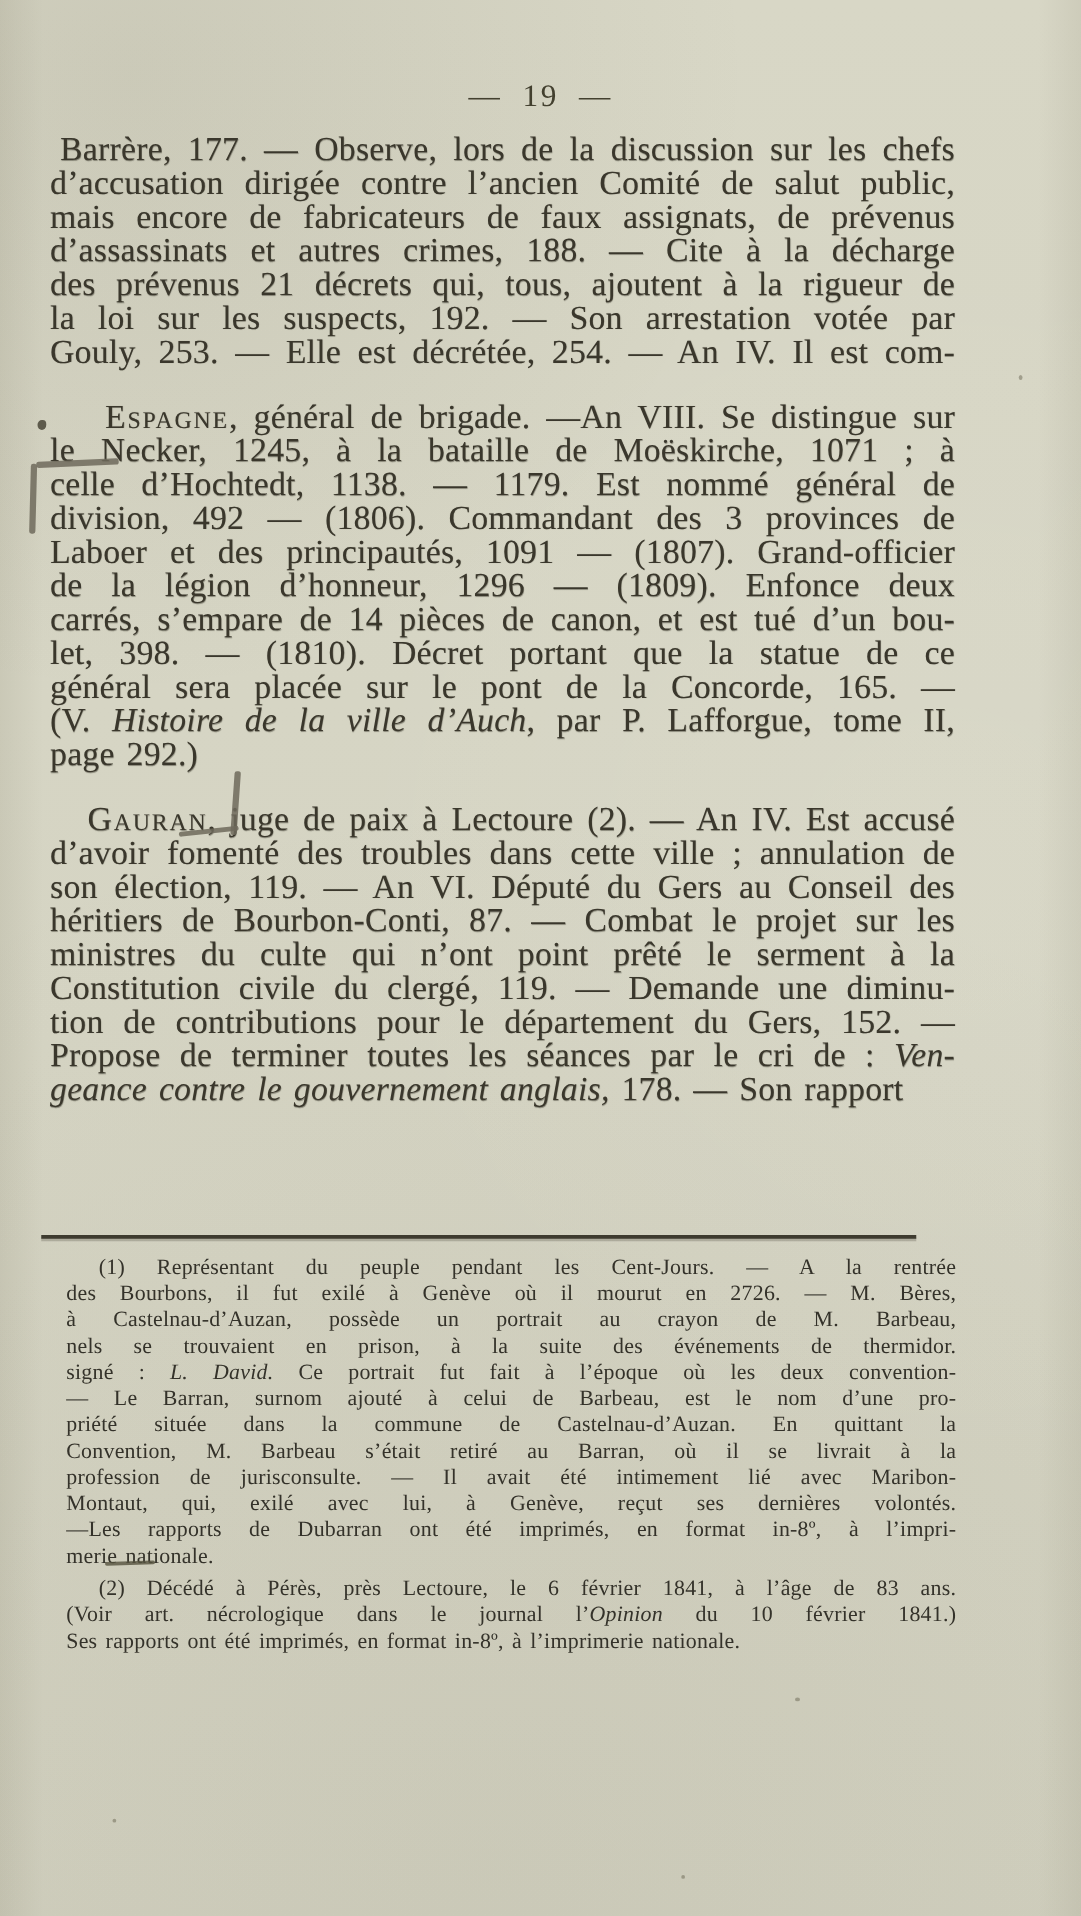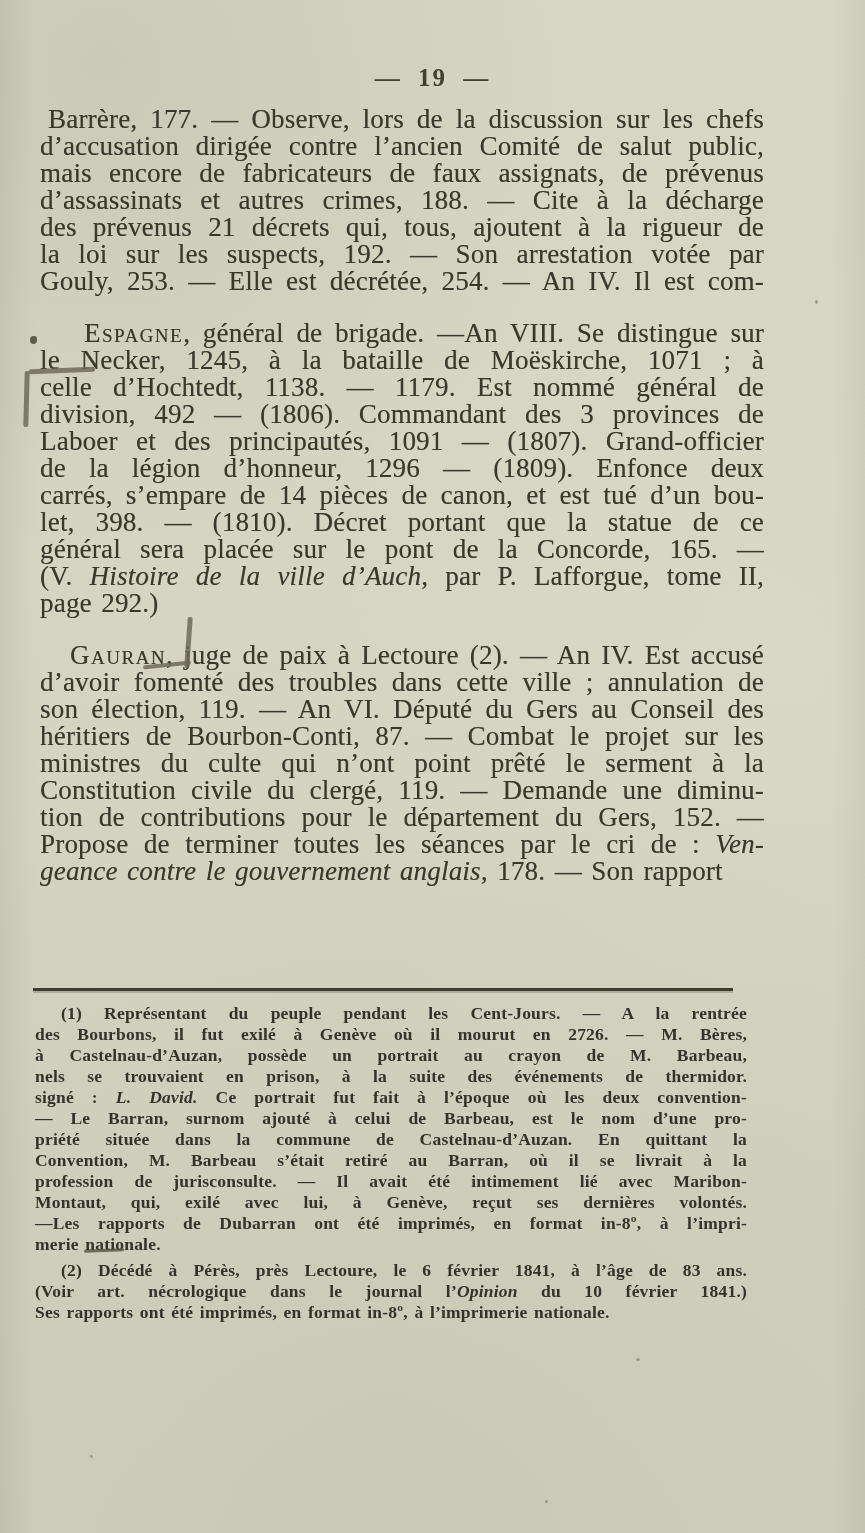--- a/index.html
+++ b/index.html
@@ -14,40 +14,39 @@
       radial-gradient(circle at 12% 4%, rgba(90,85,65,0.10), transparent 30%),
       radial-gradient(circle at 88% 45%, rgba(255,255,248,0.08), transparent 45%),
       radial-gradient(circle at 45% 97%, rgba(110,105,85,0.07), transparent 55%),
       linear-gradient(90deg, rgba(120,115,92,0.13) 0%, rgba(120,115,92,0) 4%, rgba(120,115,92,0) 96%, rgba(120,115,92,0.11) 100%),
       linear-gradient(180deg,#d8d7c6 0%,#d5d4c3 55%,#d1d0bf 100%);
   }
   .pageno{
     position:absolute;top:64px;left:0;width:100%;
     text-align:center;font-size:25px;letter-spacing:2px;word-spacing:8px;
     color:#43402f;
-    font-weight:bold;
   }
   .maintext{
     position:absolute;left:40px;top:106px;width:724px;
     font-size:27px;line-height:27px;
     word-spacing:2.5px;letter-spacing:0.2px;
     text-shadow:0.3px 0.4px 0.6px rgba(52,49,38,0.45);
   }
   .para{margin:0 0 25px 0;}
   .line{text-align:justify;text-align-last:justify;}
   .line.last{text-align-last:left;}
   .it{font-style:italic;}
   .sc{font-variant:small-caps;letter-spacing:1.5px;}
   .fnrule{
     position:absolute;left:33px;top:988px;width:700px;height:3px;
     background:#3e3b2f;box-shadow:0 2px 0 rgba(62,59,47,0.25);
   }
   .footnotes{
-    position:absolute;left:35px;top:1003px;width:712px;
-    font-size:17.5px;line-height:21px;font-weight:700;
+    position:absolute;left:53px;top:1003px;width:712px;
+    font-size:17.5px;line-height:21px;font-weight:400;
     color:#34322a;
     word-spacing:2px;letter-spacing:0.2px;
   }
   .footnotes .para{margin:0 0 5px 0;}
   .pencil{position:absolute;background:#6e6a5c;border-radius:2px;opacity:0.85;}
   .pm-open-top{left:29px;top:368px;width:66px;height:5px;transform:rotate(-2.5deg);}
   .pm-open-left{left:24px;top:371px;width:5px;height:56px;transform:rotate(1.5deg);}
   .pm-close-vert{left:186px;top:617px;width:5px;height:51px;transform:rotate(4deg);}
   .pm-close-horiz{left:143px;top:663px;width:48px;height:4px;transform:rotate(-6deg);}
   .pm-dot{left:30px;top:336px;width:7px;height:8px;border-radius:50% 40% 50% 50%;background:#4a4738;}

